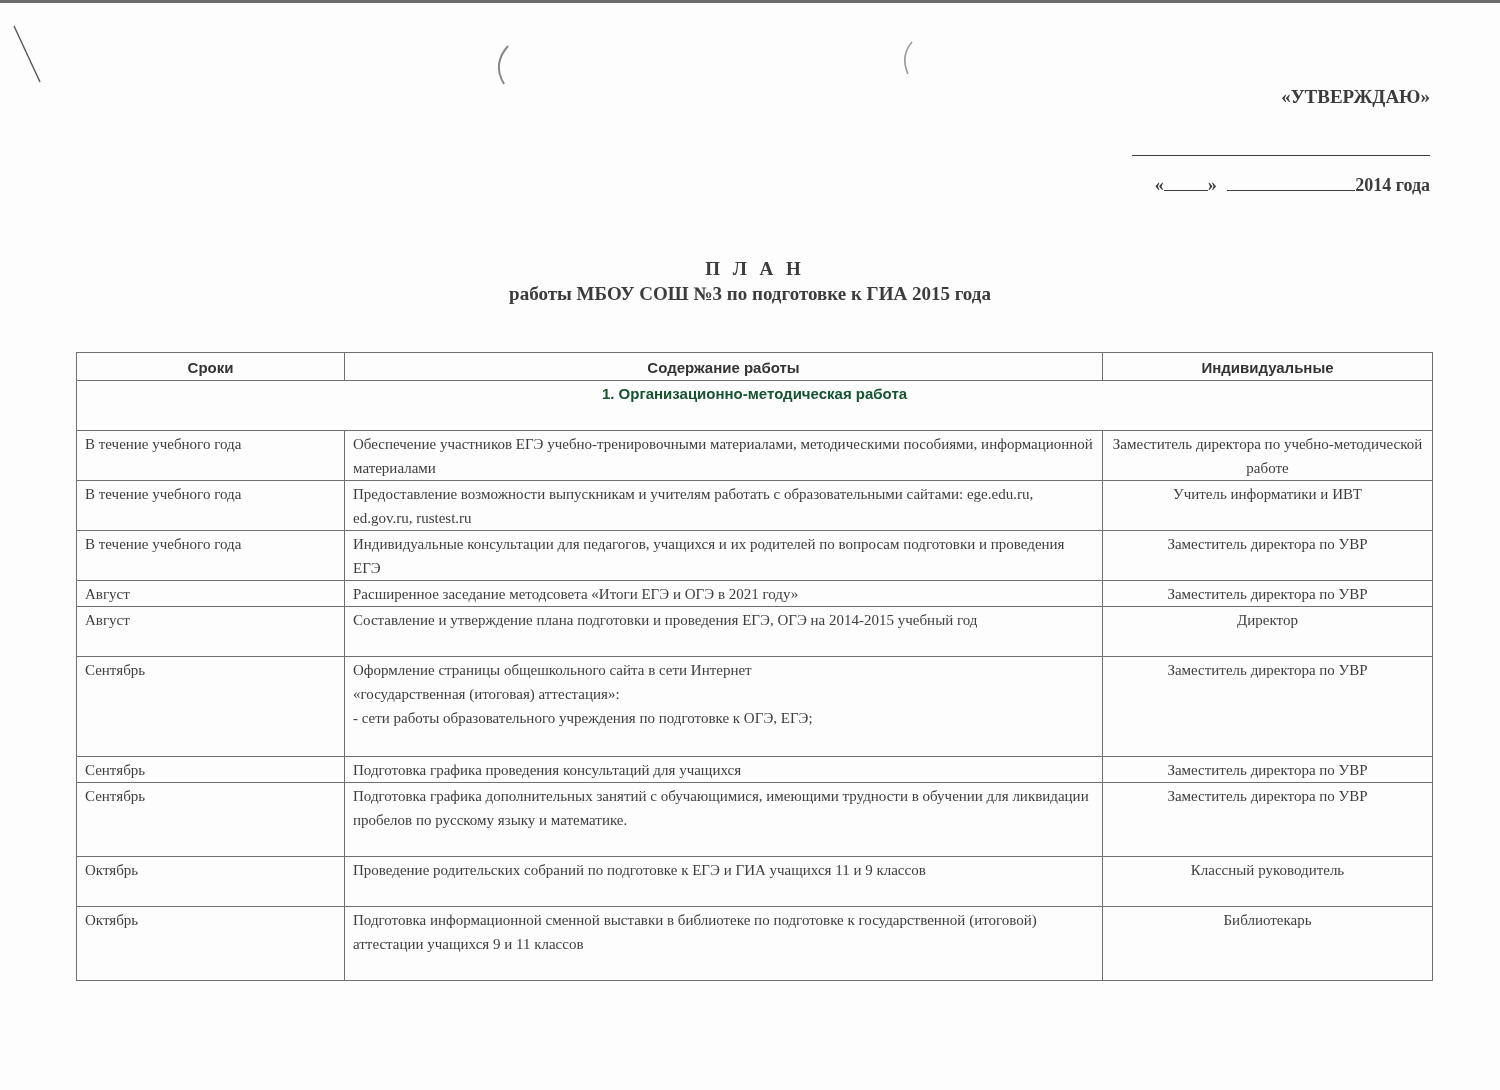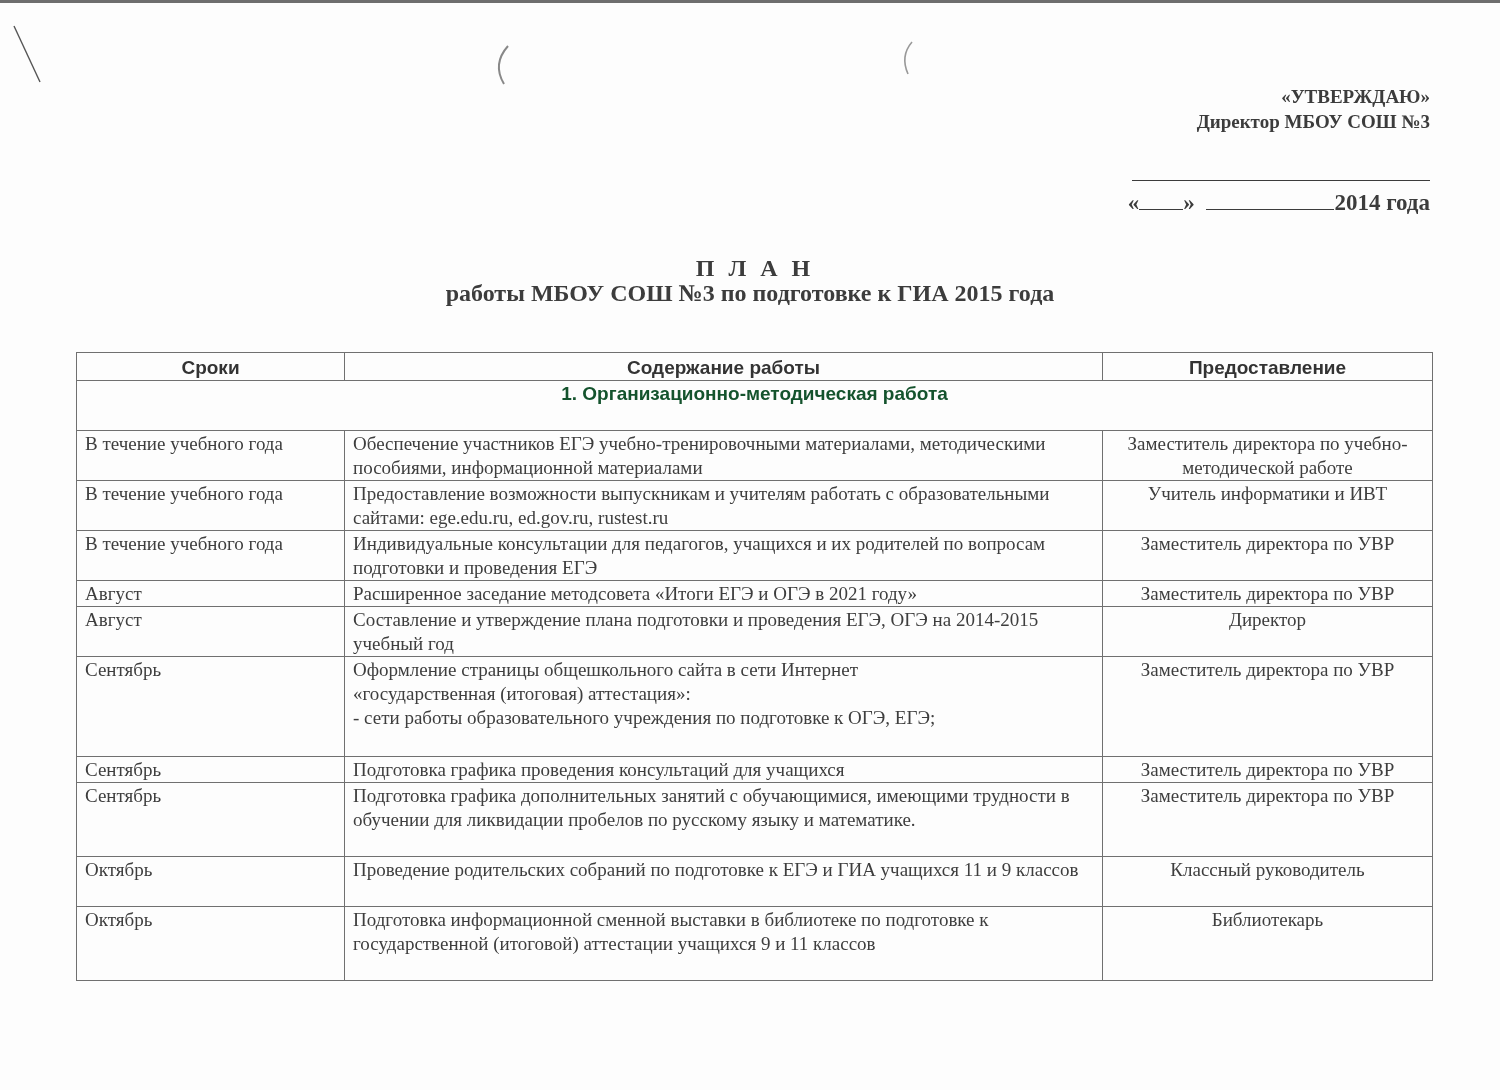--- a/index.html
+++ b/index.html
@@ -17,35 +17,35 @@
 
     .approval {
       position: absolute; right: 70px; top: 84px;
       text-align: right; font-weight: bold; font-size: 19px; line-height: 25px;
       color: #3c3c3c;
     }
     .approval .sig-line {
       display: block; width: 298px; margin-left: auto; margin-top: 46px;
       border-bottom: 1.5px solid #3c3c3c; height: 1px;
     }
-    .approval .date-line { margin-top: 9px; font-size: 23px; text-align: right; }
+    .approval .date-line { margin-top: 17px; font-size: 18px; text-align: right; }
     .approval .blank {
       display: inline-block; border-bottom: 1.5px solid #3c3c3c; height: 17px; vertical-align: baseline;
     }
 
     .title-block {
       position: absolute; left: 0; width: 1500px; top: 256px;
-      text-align: center; font-weight: bold; font-size: 24px; line-height: 25px; color: #3c3c3c;
+      text-align: center; font-weight: bold; font-size: 19px; line-height: 25px; color: #3c3c3c;
     }
     .title-block .plan { letter-spacing: 4px; margin-left: 10px; }
 
     table.plan-table {
       position: absolute; left: 76px; top: 352px; width: 1356px;
       border-collapse: collapse; table-layout: fixed;
-      font-size: 19px; line-height: 24px; color: #3e3e3e;
+      font-size: 15px; line-height: 24px; color: #3e3e3e;
     }
     table.plan-table td, table.plan-table th {
       border: 1.5px solid #707070; vertical-align: top; padding: 1px 8px 0 8px;
     }
     table.plan-table th {
       font-weight: bold; height: 28px; padding-top: 3px; text-align: center;
       font-family: "Liberation Sans Narrow", "Liberation Sans", sans-serif;
       font-stretch: condensed; color: #333;
     }
     .col-date { width: 268px; }
@@ -75,21 +75,20 @@
       </svg>
   </div>
   <div class="mark" style="left:898px; top:40px;">
     <svg width="20" height="38" viewBox="0 0 20 38">
         <path d="M14 2 Q2 16 10 34" stroke="#999" stroke-width="1.6" fill="none"></path>
       </svg>
   </div>
 
   <div class="approval">
     <div>«УТВЕРЖДАЮ»</div>
-    <div>Директор МБОУ СОШ №3</div>
     <span class="sig-line"></span>
     <div class="date-line">
       <span>«</span><span class="blank" style="width:44px;"></span><span>»</span>
       <span class="blank" style="width:128px; margin-left:6px;"></span><span>2014 года</span>
     </div>
   </div>
 
   <div class="title-block">
     <div class="plan">П Л А Н</div>
     <div>работы МБОУ СОШ №3 по подготовке к  ГИА 2015 года</div>
@@ -98,21 +97,21 @@
   <table class="plan-table">
     <colgroup>
       <col class="col-date">
         <col class="col-content">
         <col class="col-resp">
     </colgroup>
     <thead>
       <tr>
         <th>Сроки</th>
         <th>Содержание работы</th>
-        <th>Предоставление</th>
+        <th>Индивидуальные</th>
       </tr>
     </thead>
     <tbody>
       <tr>
         <td class="section" colspan="3">1. Организационно-методическая работа</td>
       </tr>
 
       <tr style="height:50px;">
         <td class="date">В течение учебного года</td>
         <td>Обеспечение участников ЕГЭ учебно-тренировочными материалами, методическими пособиями, информационной материалами</td>

